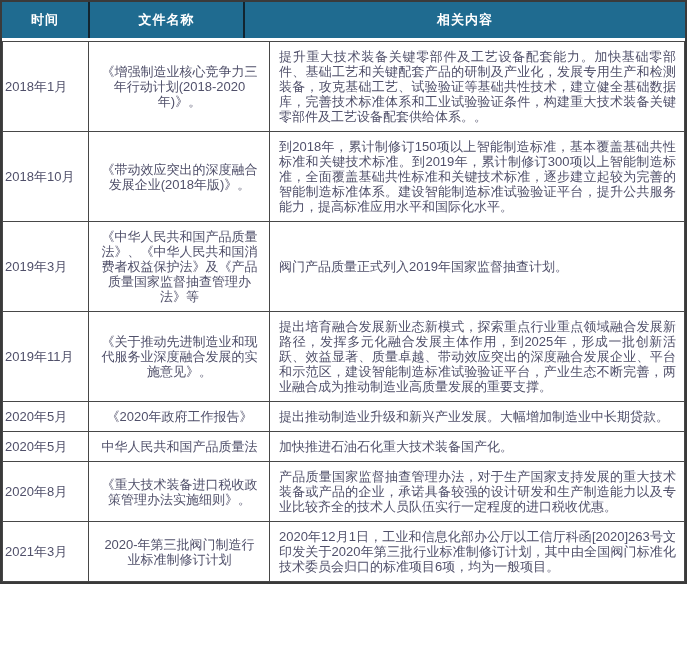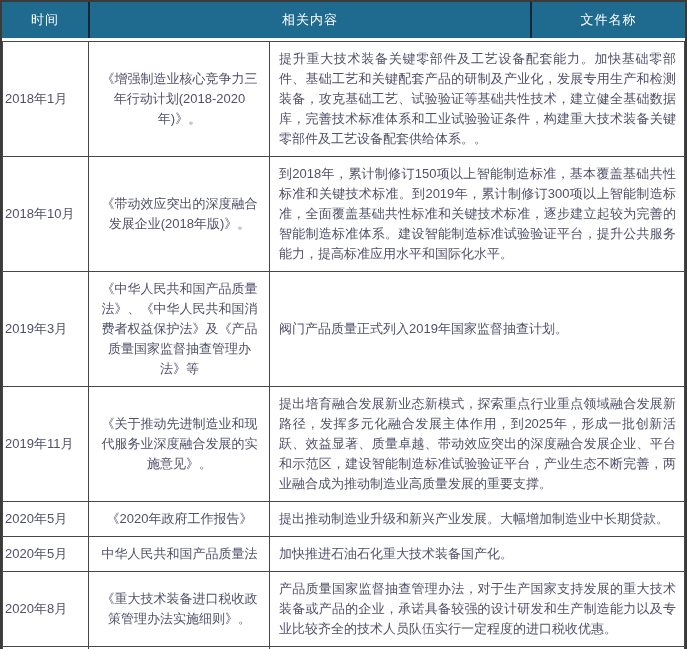--- a/index.html
+++ b/index.html
@@ -24,21 +24,21 @@
   .thead {
     display: flex;
     background: #1F6B90;
     height: 36px;
   }
   .th {
     display: flex;
     align-items: center;
     justify-content: center;
     color: #ffffff;
-    font-weight: normal;
+    font-weight: bold;
     font-size: 13px;
     letter-spacing: 1px;
     box-sizing: border-box;
   }
   .th-time   { width: 86px; }
   .th-doc    { width: 155px; border-left: 2px solid #122530; }
   .th-content{ flex: 1;      border-left: 2px solid #122530; }
   .head-gap  { height: 3px; background: #ffffff; }
   
   table.tbody {
@@ -46,21 +46,21 @@
     width: 100%;
     table-layout: fixed;
     border-top: 1px solid #3f3f3f;
   }
   col.c1 { width: 86px; }
   col.c2 { width: 181px; }
   td {
     border: 1px solid #474747;
     color: #50506a;
     font-size: 13px;
-    line-height: 20px;
+    line-height: 15px;
     vertical-align: middle;
     box-sizing: border-box;
     padding: 7px 8px;
   }
   td.td-time {
     text-align: left;
     padding: 7px 2px;
     white-space: nowrap;
   }
   td.td-doc {
@@ -73,22 +73,22 @@
   }
 </style>
 </head>
 <body>
 
 <div class="page">
   <div class="table-wrap">
 
     <div class="thead">
       <div class="th th-time">时间</div>
+      <div class="th th-doc">文件名称</div>
       <div class="th th-content">相关内容</div>
-      <div class="th th-doc">文件名称</div>
     </div>
 
     <div class="head-gap"></div>
 
     <table class="tbody">
       <colgroup>
           <col class="c1">
           <col class="c2">
           <col class="c3">
         </colgroup>

